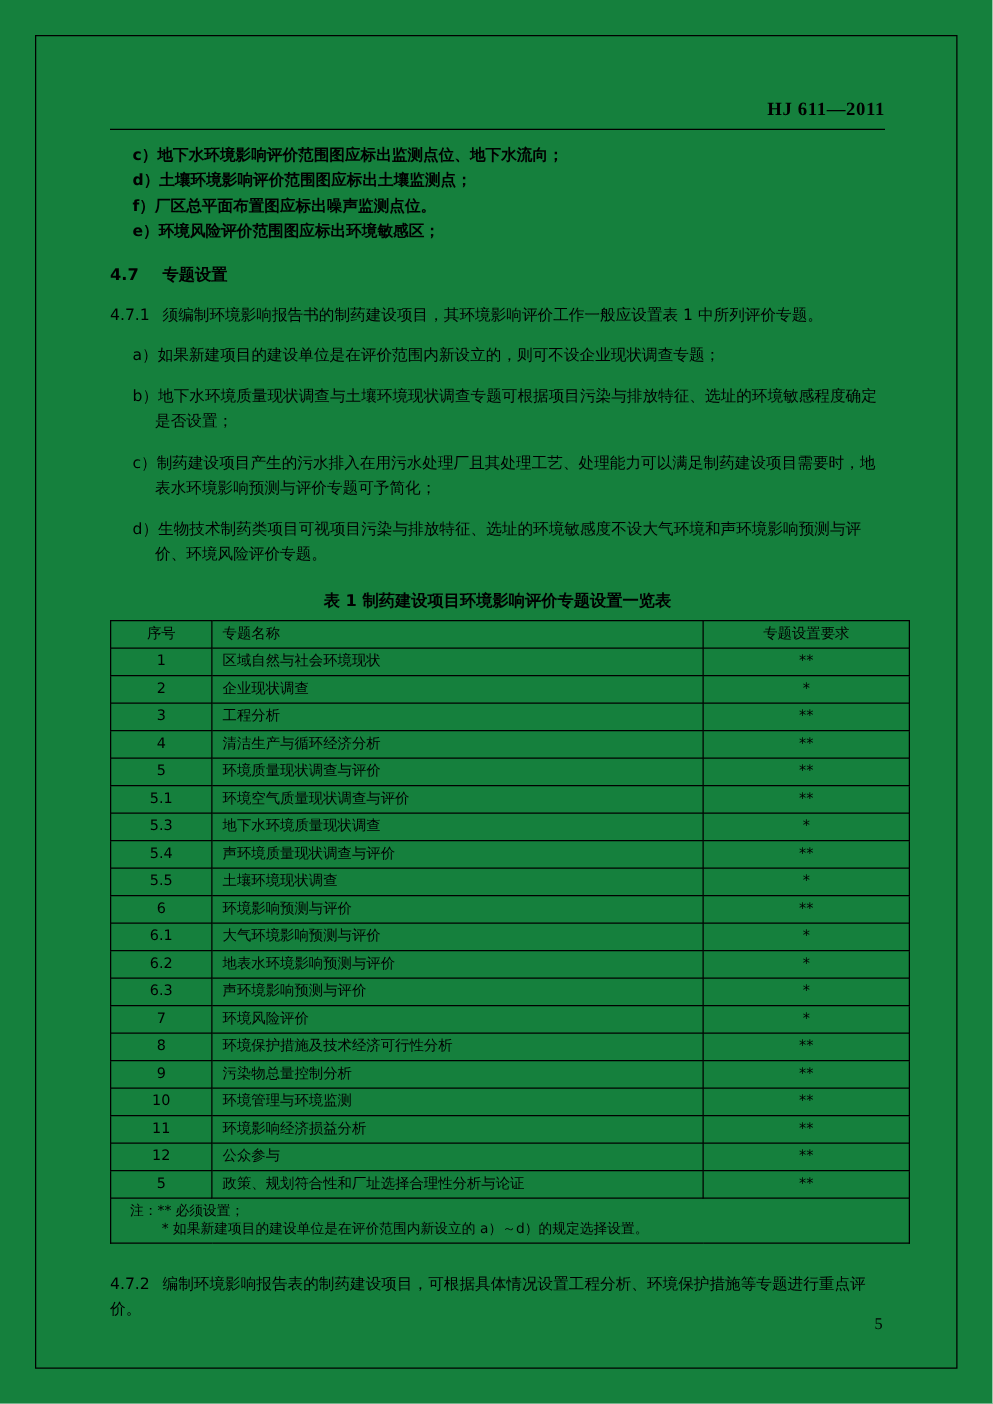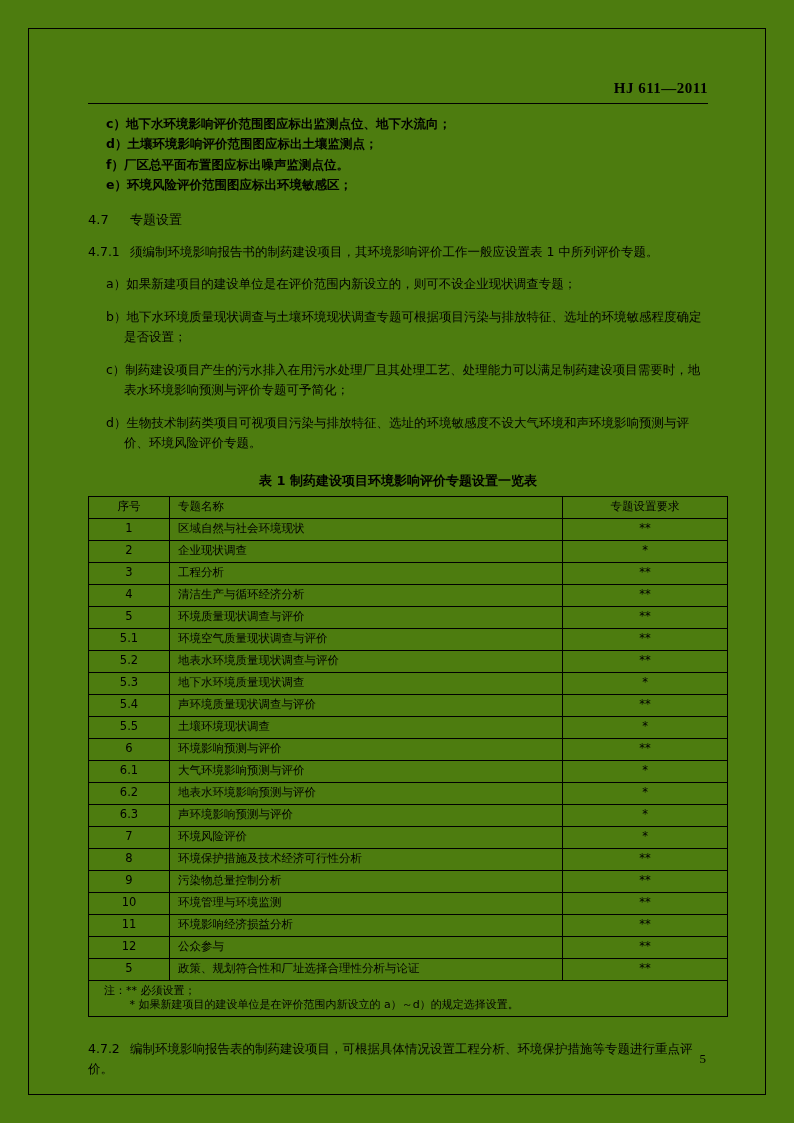--- a/index.html
+++ b/index.html
@@ -4,21 +4,21 @@
 <style>
   html, body {
     margin: 0;
     padding: 0;
     background: #ffffff;
   }
   .page {
     position: relative;
     width: 794px;
     height: 1123px;
-    background: #4d7c0f;
+    background: #15803d;
     font-family: "DejaVu Sans", sans-serif;
     box-sizing: border-box;
     overflow: hidden;
   }
   
   .frame {
     position: absolute;
     left: 28px;
     top: 28px;
     width: 738px;
@@ -46,21 +46,21 @@
     line-height: 1.62;
     color: #000;
     font-family: "DejaVu Sans", sans-serif;
   }
   .indent-hang {
     padding-left: 36px;
     text-indent: -18px;
   }
   .sec-title {
     font-size: 13px;
-    font-weight: normal;
+    font-weight: bold;
     margin-top: 16px;
     margin-bottom: 10px;
   }
   .sec-title .num { display: inline-block; width: 42px; }
   .p-num {
     display: inline-block;
   }
   .table-title {
     text-align: center;
     font-size: 13px;
@@ -178,25 +178,20 @@
             <td class="col-no">5</td>
             <td class="col-name">环境质量现状调查与评价</td>
             <td class="col-req">**</td>
           </tr>
         <tr>
             <td class="col-no">5.1</td>
             <td class="col-name">环境空气质量现状调查与评价</td>
             <td class="col-req">**</td>
           </tr>
         <tr>
-            <td class="col-no">5.2</td>
-            <td class="col-name">地表水环境质量现状调查与评价</td>
-            <td class="col-req">**</td>
-          </tr>
-        <tr>
             <td class="col-no">5.3</td>
             <td class="col-name">地下水环境质量现状调查</td>
             <td class="col-req">*</td>
           </tr>
         <tr>
             <td class="col-no">5.4</td>
             <td class="col-name">声环境质量现状调查与评价</td>
             <td class="col-req">**</td>
           </tr>
         <tr>

